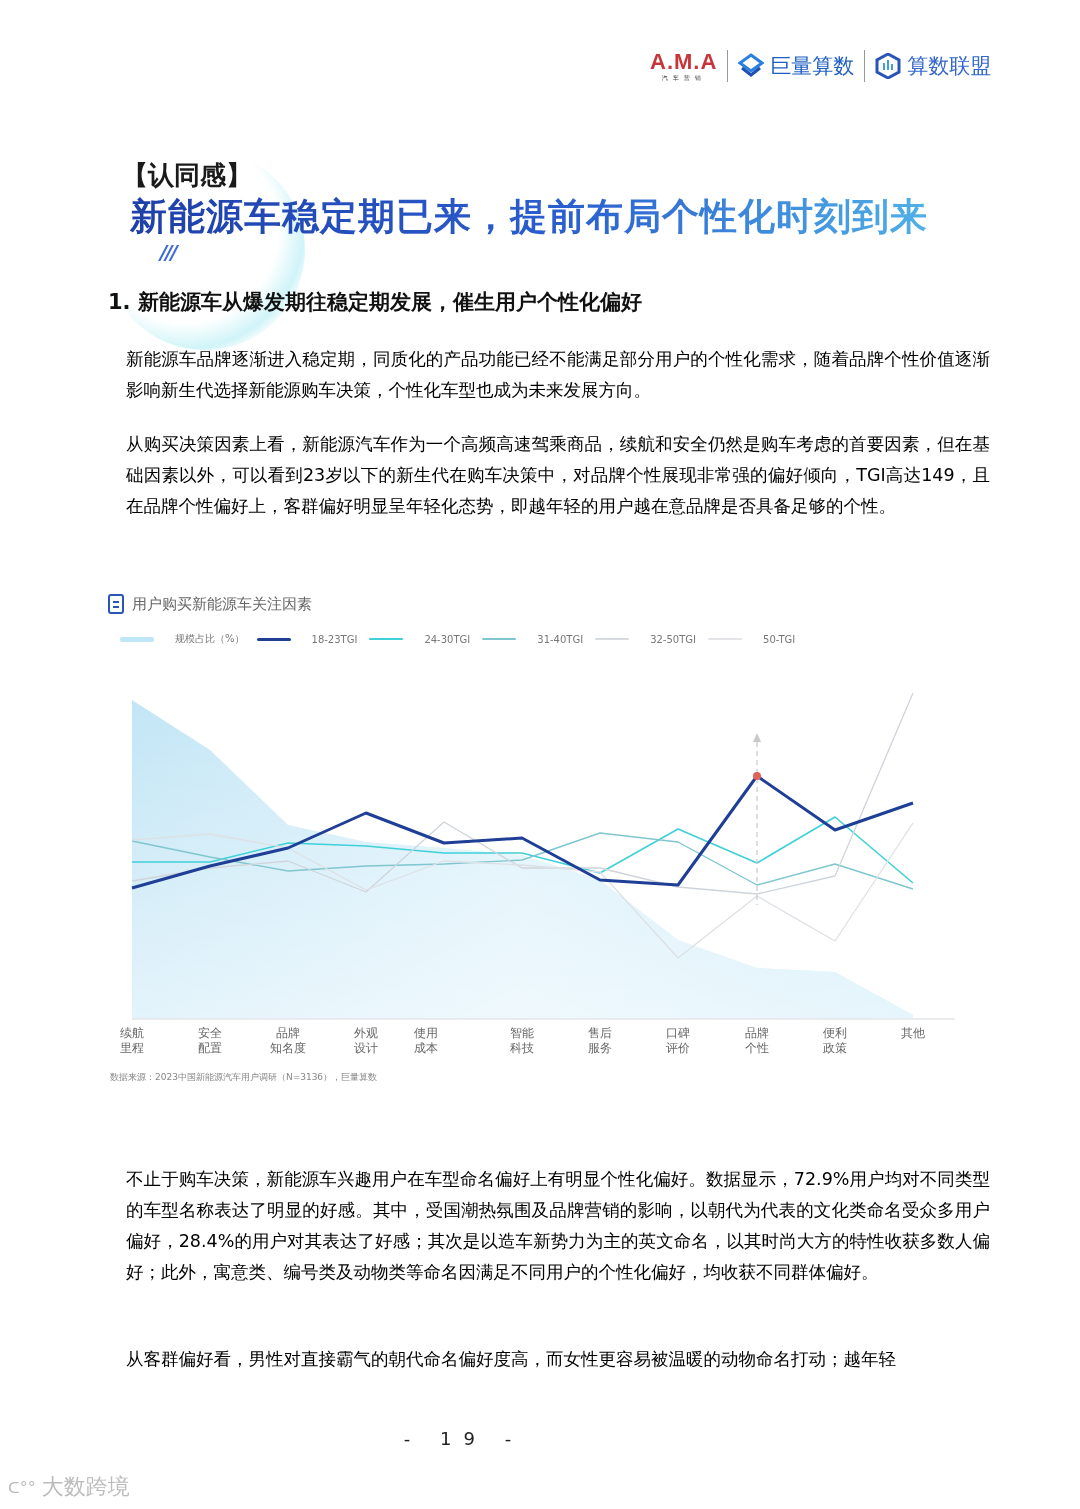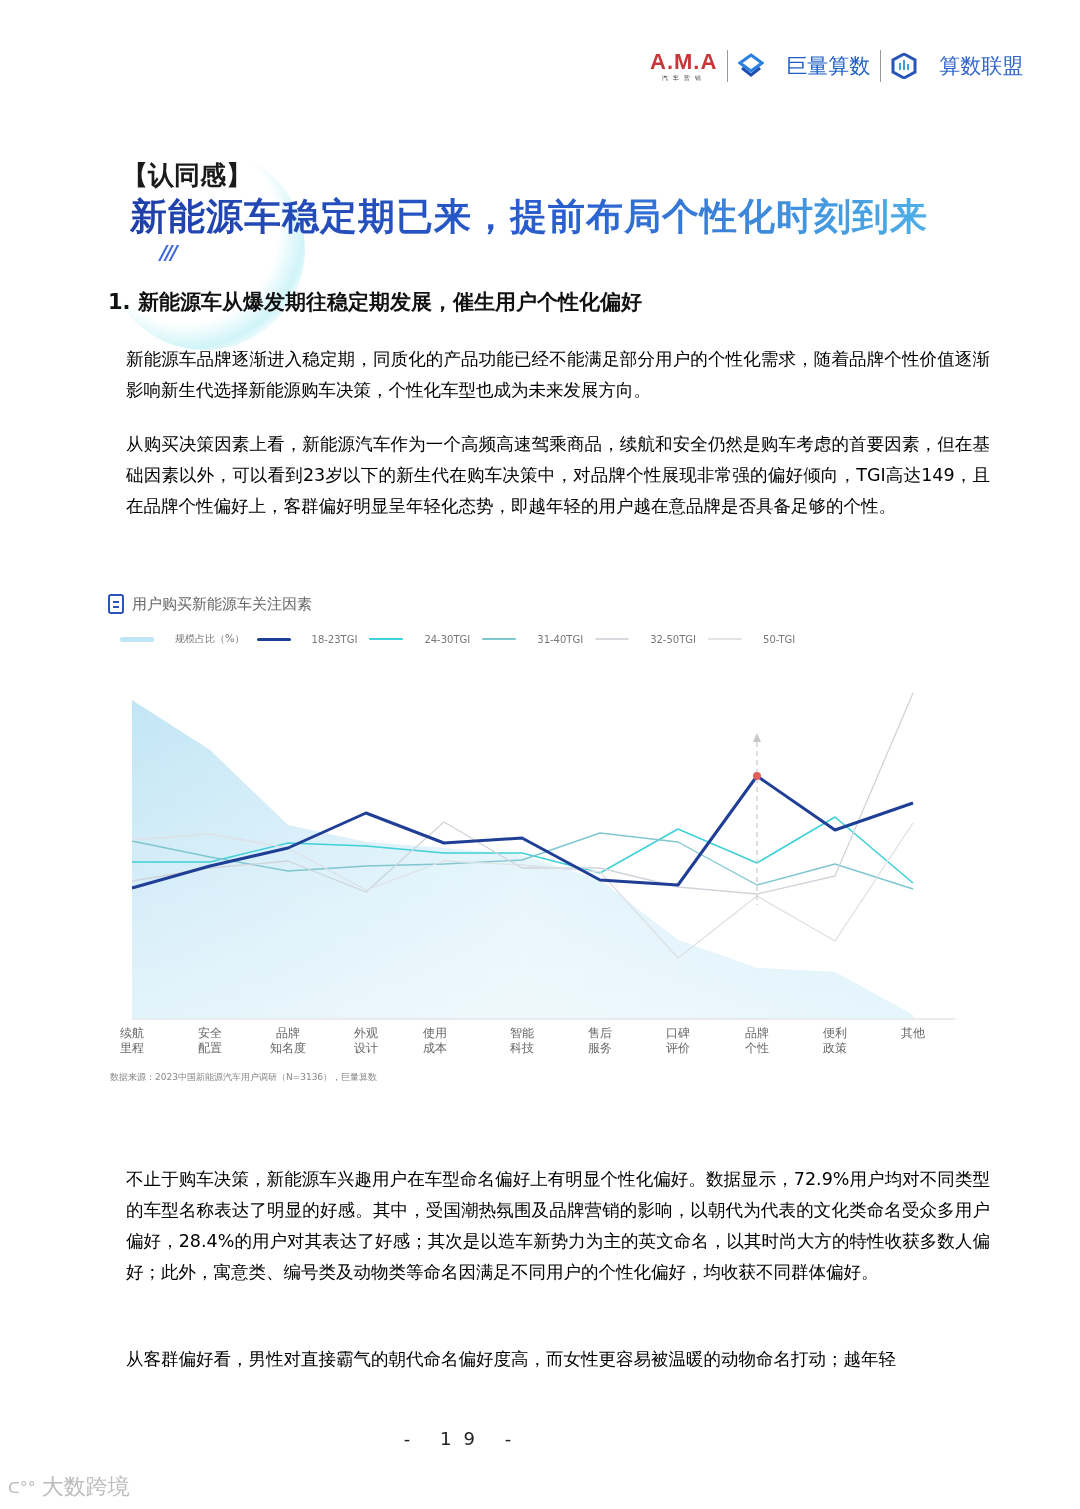--- a/index.html
+++ b/index.html
@@ -4,21 +4,21 @@
 <style>
   html, body { margin:0; padding:0; background:#ffffff; }
   body { width:1080px; height:1509px; position:relative; overflow:hidden; font-family:"DejaVu Sans", "Liberation Sans", sans-serif; color:#222; }
   .abs { position:absolute; }
   
   .logos { top:46px; left:650px; height:40px; display:flex; align-items:center; gap:10px; }
   .ama { display:flex; flex-direction:column; align-items:center; line-height:1; }
   .ama-main { font-family:"Liberation Sans", sans-serif; font-weight:bold; font-size:22px; color:#c8363a; letter-spacing:1px; }
   .ama-sub { font-size:6px; color:#444; letter-spacing:5px; margin-top:2px; }
   .vsep { width:1px; height:32px; background:#999; }
-  .brand { display:flex; align-items:center; gap:22px; font-size:21px; color:#1f5fc4; }
+  .brand { display:flex; align-items:center; gap:6px; font-size:21px; color:#1f5fc4; }
   .brand.blue { color:#3366cc; }
   
   .deco-circle { top:150px; left:105px; width:200px; height:200px; border-radius:50%; background: radial-gradient(circle at 40% 40%, rgba(255,255,255,0) 55%, rgba(150,230,240,0.45) 70%, rgba(255,255,255,0) 78%); }
   .tag { top:158px; left:122px; font-size:26px; font-weight:bold; color:#1a1a1a; }
   .main-title { top:192px; left:130px; font-size:37px; font-weight:bold; letter-spacing:1px;
     background: linear-gradient(90deg, #1f3fa8 0%, #2a5fd0 55%, #4fb0e6 100%);
     -webkit-background-clip:text; background-clip:text; color:transparent; white-space:nowrap; }
   .quote-marks { top:240px; left:160px; font-size:20px; font-weight:bold; color:#3f6ad8; letter-spacing:-2px; font-style:italic; }
   .section-head { top:288px; left:108px; font-size:21px; font-weight:bold; color:#111; }
   .para { left:108px; width:864px; font-size:17.5px; line-height:31px; color:#000000; text-align:justify;margin-left:18px; }
@@ -149,21 +149,21 @@
       <div>配置</div>
     </div>
     <div class="xlabel" style="left: 178px;">
       <div>品牌</div>
       <div>知名度</div>
     </div>
     <div class="xlabel" style="left: 256px;">
       <div>外观</div>
       <div>设计</div>
     </div>
-    <div class="xlabel" style="left: 325px;">
+    <div class="xlabel" style="left: 316px;">
       <div>使用</div>
       <div>成本</div>
     </div>
     <div class="xlabel" style="left: 412px;">
       <div>智能</div>
       <div>科技</div>
     </div>
     <div class="xlabel" style="left: 490px;">
       <div>售后</div>
       <div>服务</div>

